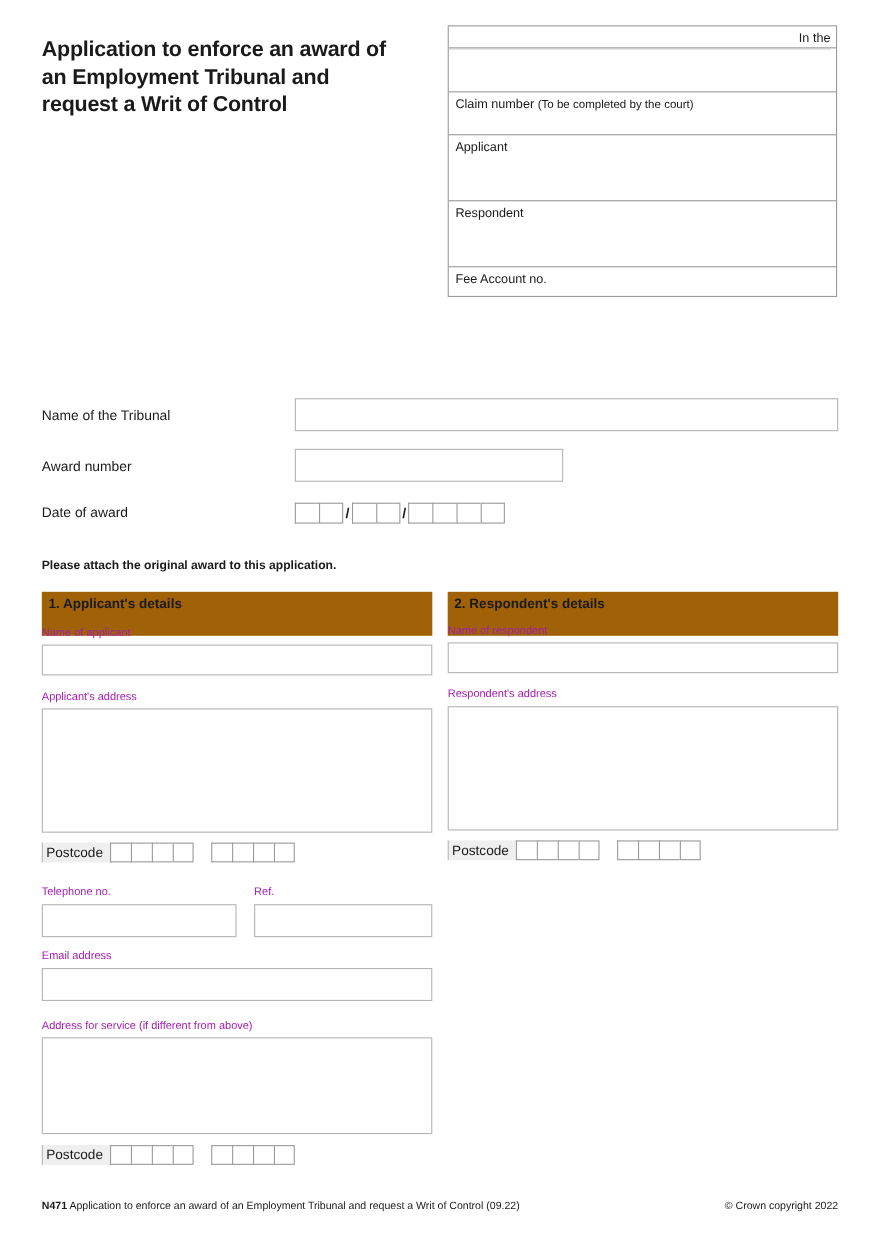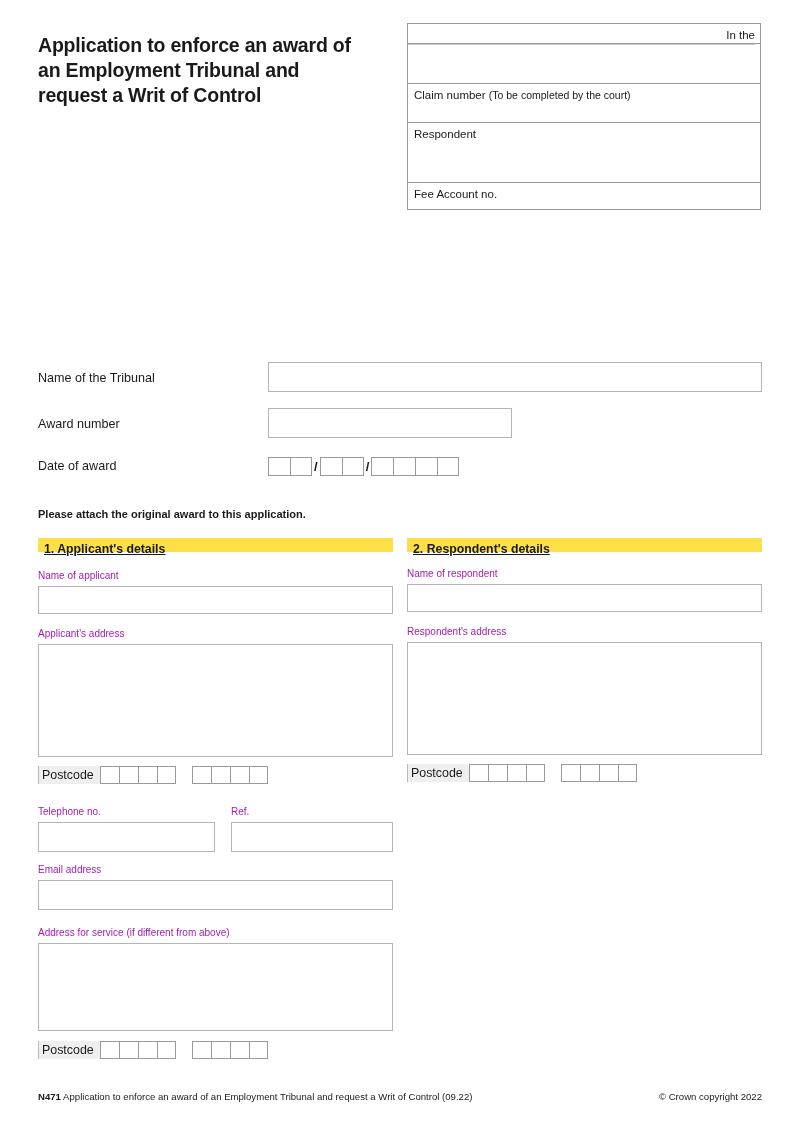--- a/index.html
+++ b/index.html
@@ -128,29 +128,28 @@
     position: absolute;
     left: 38px;
     top: 508px;
     font-size: 11px;
     font-weight: bold;
     color: #1a1a1a;
   }
   
   .section-bar {
     position: absolute;
-    background: #fde047;
-    height: 14px;
+    background: #a16207;
+    height: 40px;
     font-size: 12.3px;
     font-weight: bold;
     line-height: 22px;
     padding-left: 6px;
     box-sizing: border-box;
     color: #1a1a1a;
-    text-decoration: underline;
   }
   .bar-applicant  { left: 38px;  top: 538px; width: 355px; }
   .bar-respondent { left: 407px; top: 538px; width: 355px; }
 
   
   .lbl { position: absolute; font-size: 10px; line-height: 16px; color: #a21caf; }
   .lbl .lighter { font-weight: normal; }
 
   
   .lbl-name-applicant { left: 38px; top: 568px; }
@@ -233,20 +232,23 @@
   <div class="form-title">Application to enforce an award of an Employment Tribunal and request a Writ of Control</div>
 
   <div class="court-box">
     <div class="court-row row-inthe">
       <span class="cr-label">In the</span>
     </div>
     <div class="row-inthe-space"></div>
     <div class="court-row row-claim">
       <span class="cr-label"><span>Claim number</span> <span class="sub">(To be completed by the court)</span></span>
     </div>
+    <div class="court-row row-applicant">
+      <span class="cr-label">Applicant</span>
+    </div>
     <div class="court-row row-respondent">
       <span class="cr-label">Respondent</span>
     </div>
     <div class="court-row row-fee">
       <span class="cr-label">Fee Account no.</span>
     </div>
   </div>
 
 
   <div class="field-label lbl-tribunal">Name of the Tribunal</div>

